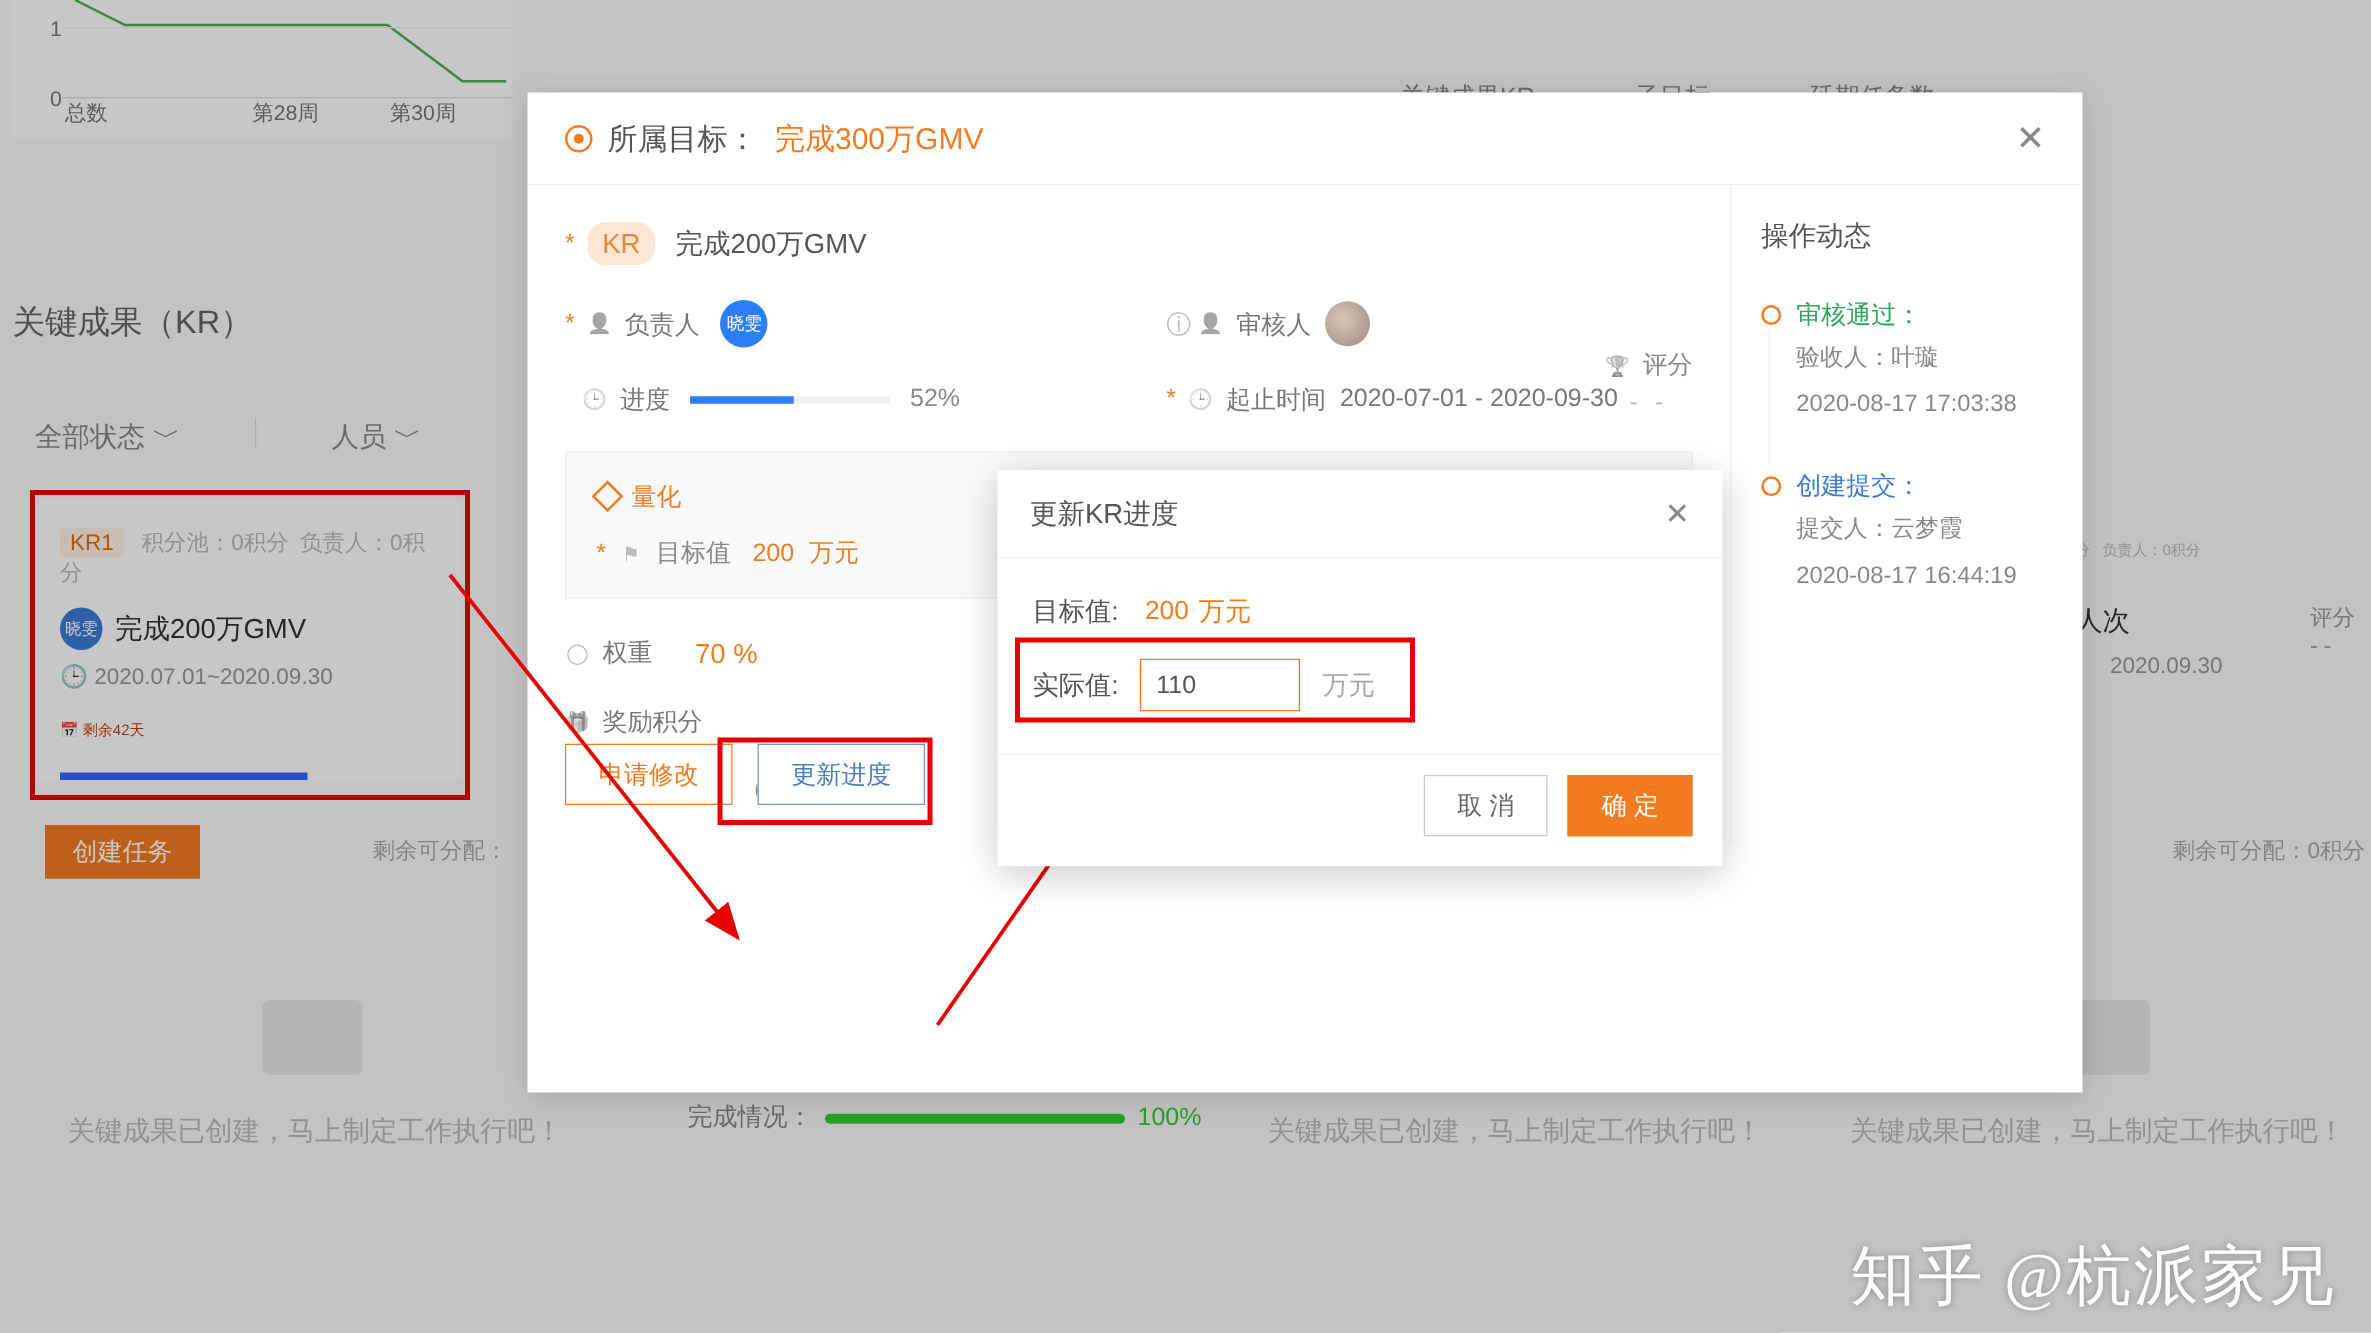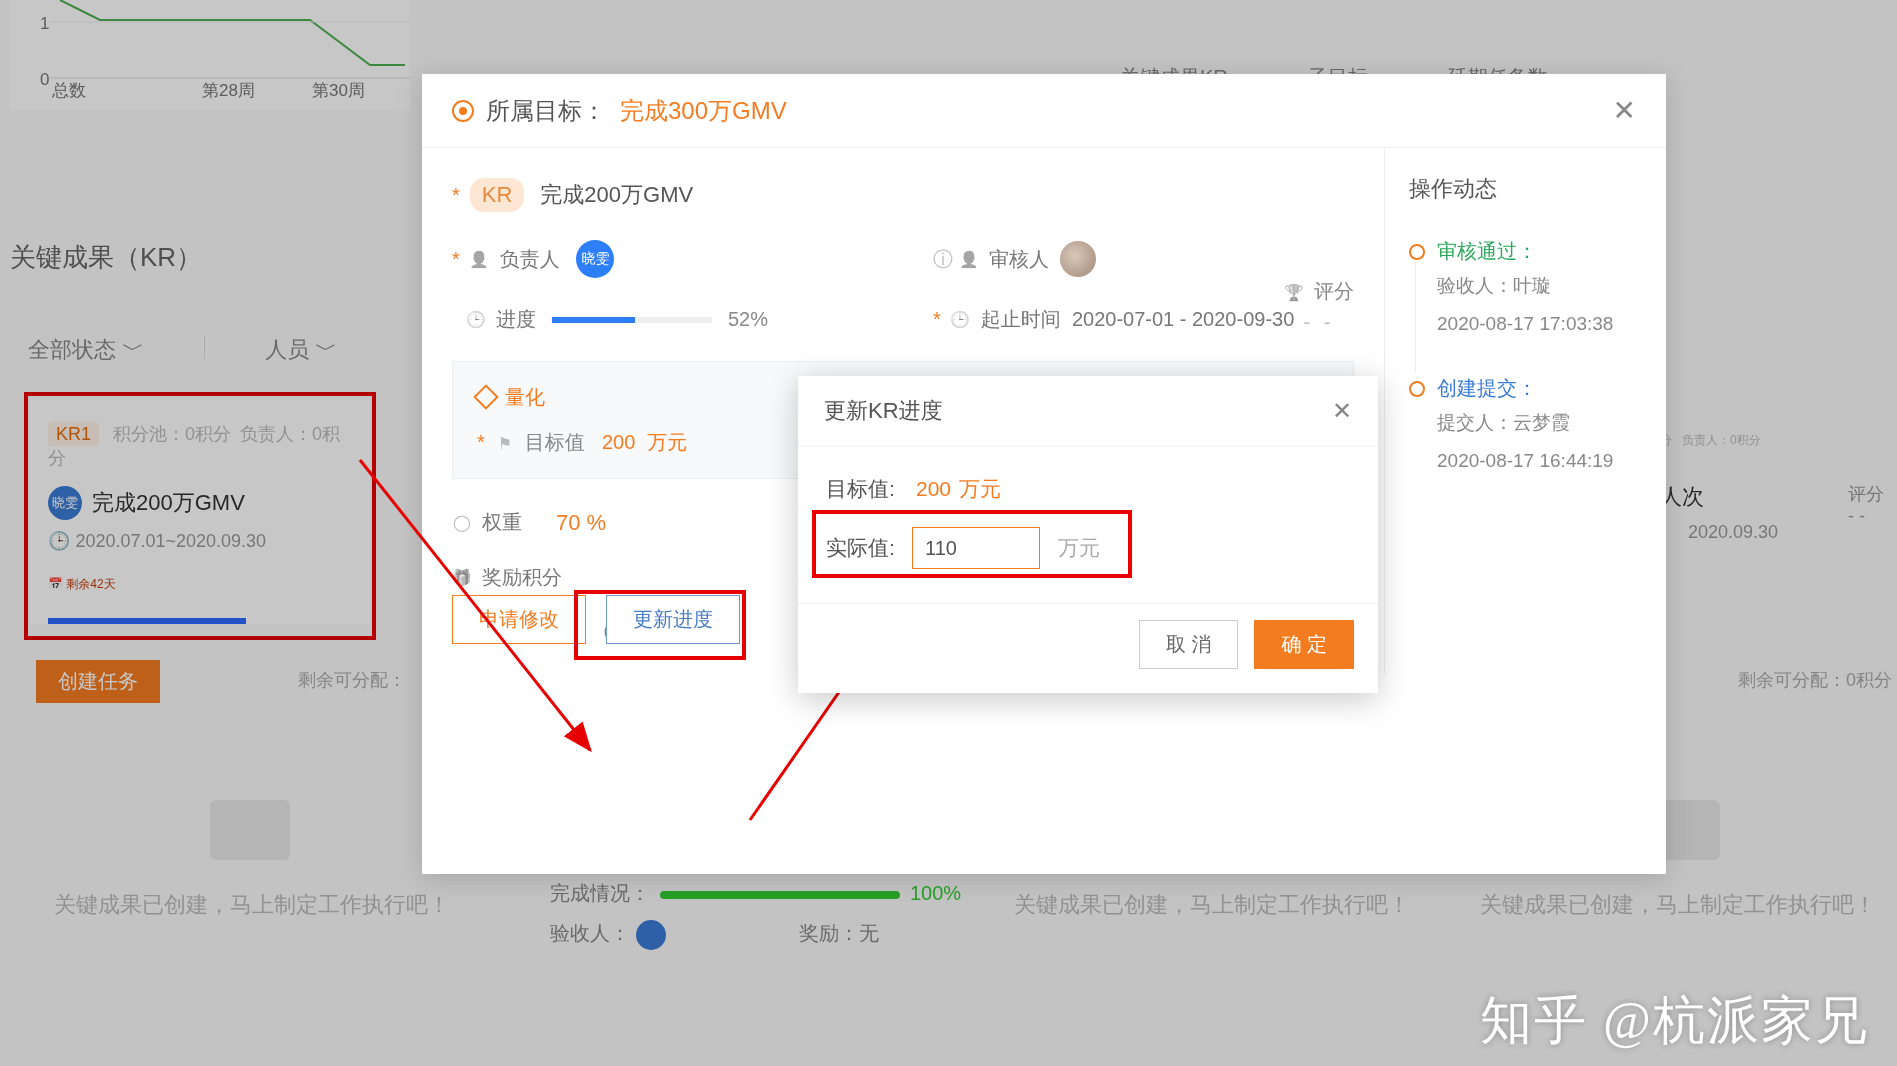--- a/index.html
+++ b/index.html
@@ -172,21 +172,20 @@
   <button class="createbtn">创建任务</button>
   <div class="remain2">剩余可分配：</div>
   <div class="remain3">剩余可分配：0积分</div>
   <div class="folder" style="left:210px"></div>
   <div class="folder" style="left:1170px"></div>
   <div class="folder" style="left:1640px"></div>
   <div class="hint" style="left:54px">关键成果已创建，马上制定工作执行吧！</div>
   <div class="hint" style="left:1014px">关键成果已创建，马上制定工作执行吧！</div>
   <div class="hint" style="left:1480px">关键成果已创建，马上制定工作执行吧！</div>
   <div class="complete"><span>完成情况：</span><span class="bar"></span><span class="green">100%</span></div>
-  <div class="acc"><span>验收人：</span> <span class="avatar"></span> &nbsp;&nbsp;&nbsp;&nbsp;&nbsp;&nbsp;&nbsp;&nbsp;&nbsp;&nbsp;&nbsp;&nbsp;&nbsp;&nbsp;&nbsp;&nbsp;&nbsp;&nbsp;&nbsp;&nbsp;&nbsp;&nbsp;&nbsp;<span>奖励：</span><span>无</span></div>
 </div>
 
 <div class="dim"></div>
 
 <div class="modal">
   <div class="modal-head">
     <span class="tgt-icon"></span>
     <span class="lbl">所属目标：</span>
     <span class="val">完成300万GMV</span>
     <span class="close">✕</span>

